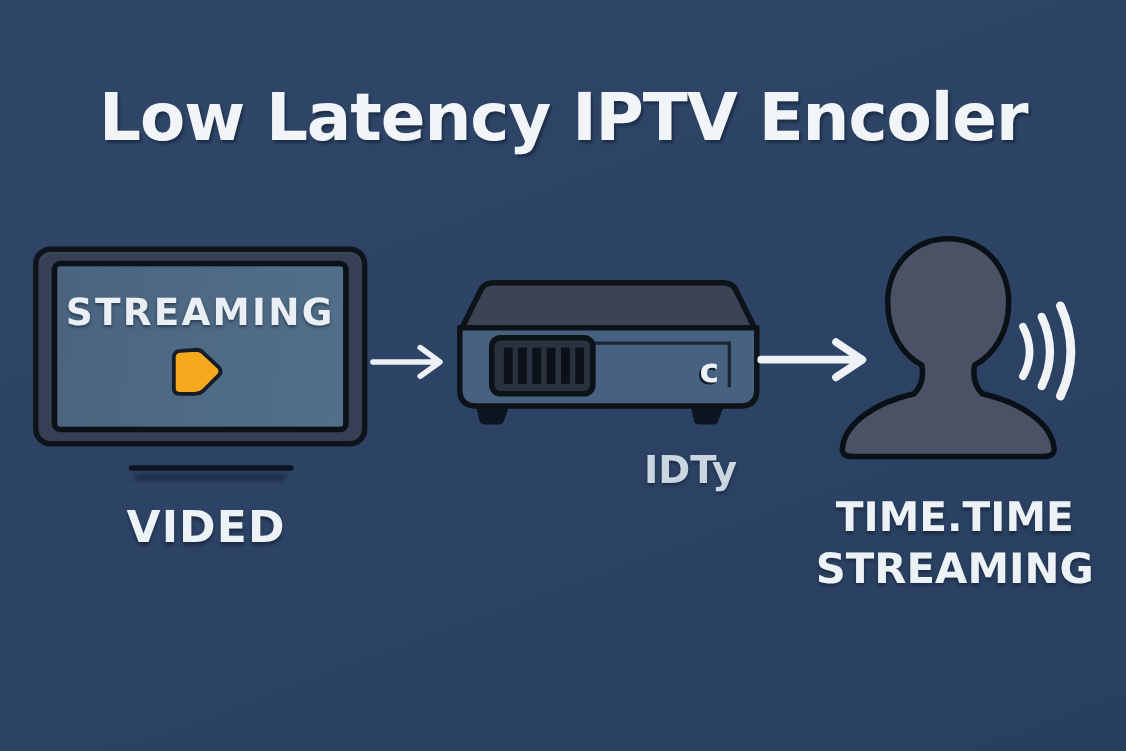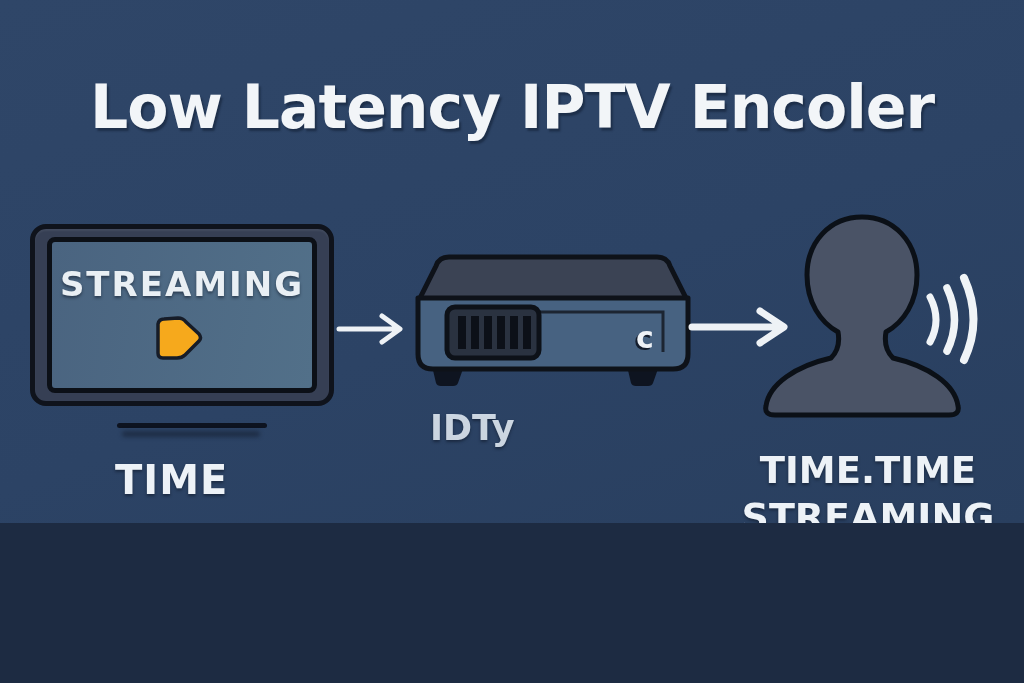--- a/index.html
+++ b/index.html
@@ -2,21 +2,21 @@
 <html style="--background: #2c4365; --text: #f2f5f8; --accent-orange: #f6a91c; --tv-frame: #363f54; --tv-screen: #4c6782; --device-body: #476281; --device-lid: #3b4354; --silhouette: #4a5366;"><head>
 <meta charset="utf-8">
 <style>
   :root{
     --background:#2c4365; --text:#f2f5f8; --accent-orange:#f6a91c;
     --tv-frame:#363f54; --tv-screen:#4c6782; --device-body:#476281;
     --device-lid:#3b4354; --silhouette:#4a5366; --outline:#0e1219;
   }
   html,body{margin:0;padding:0;background:#1d2b42;}
   .stage{
-    position:relative;width:1024px;height:523px;overflow:hidden;
+    position:relative;width:1024px;height:683px;overflow:hidden;
     background:linear-gradient(160deg,#2f4668 0%,var(--background) 55%,#293f5f 100%);
     font-family:"DejaVu Sans","Liberation Sans",sans-serif;
   }
   .abs{position:absolute;}
   .title{
     left:0;top:72px;width:1024px;text-align:center;
     font-size:60px;font-weight:bold;letter-spacing:-1px;color:var(--text);
     text-shadow:2px 3px 2px rgba(12,22,40,.45);
   }
   
@@ -35,21 +35,21 @@
     font-size:34px;font-weight:bold;letter-spacing:2px;color:#e9eff4;
     text-shadow:0 2px 3px rgba(10,18,32,.5);
   }
   .play-wrap{position:absolute;left:98px;top:72px;width:54px;height:48px;}
   .tv-stand-line{left:117px;top:423px;width:150px;height:5px;background:#0d1320;border-radius:3px;}
   .tv-stand-smudge{left:122px;top:431px;width:138px;height:6px;background:rgba(13,20,34,.45);border-radius:3px;filter:blur(2px);}
   
   .caption{font-weight:bold;color:#edf2f7;text-shadow:0 2px 3px rgba(10,18,32,.5);}
   .caption span{display:block;}
   .cap-source{left:115px;top:458px;width:220px;font-size:40px;line-height:44px;letter-spacing:1px;}
-  .cap-encoder{left:430px;top:406px;width:240px;text-align:left;}
+  .cap-encoder{left:430px;top:406px;width:240px;text-align:right;}
   .cap-encoder .l1{font-size:35px;line-height:44px;color:rgba(228,237,246,.88);}
   .cap-encoder .l2{font-size:40px;line-height:46px;}
   .cap-viewer{left:740px;top:448px;width:256px;text-align:center;}
   .cap-viewer .l1{font-size:37px;line-height:46px;}
   .cap-viewer .l2{font-size:38px;line-height:46px;}
   
   .encoder{left:413px;top:250px;width:280px;height:142px;}
   .encoder-logo{
     left:636px;top:320px;font-size:30px;font-weight:bold;color:#eef2f7;
     text-shadow:-2px 2px 0 rgba(12,18,30,.85);
@@ -72,21 +72,21 @@
         <svg width="54" height="48" viewBox="0 0 54 48">
           <path d="M8,10 Q9,5 14,5 L28,4 Q33,4 36,8 L49,20 Q52,24 49,27 L35,41 Q32,44 27,44 L13,44 Q8,44 8,39 Z" fill="#f6a91c" stroke="#161c28" stroke-width="3.5" stroke-linejoin="round"></path>
         </svg>
       </div>
     </div>
   </div>
   <div class="abs tv-stand-line"></div>
   <div class="abs tv-stand-smudge"></div>
 
   <div class="abs caption cap-source">
-    <span>TIME</span>
+    <span>VIDED</span>
   </div>
 
   <svg class="abs arrow1" width="72" height="42" viewBox="0 0 72 42">
     <path d="M3,21 H62 M46,8 L64,21 L46,34" fill="none" stroke="#eef2f6" stroke-width="5" stroke-linecap="round" stroke-linejoin="round"></path>
   </svg>
 
   <svg class="abs encoder" width="280" height="142" viewBox="0 0 280 142">
 
     <path d="M6,50 L23,16 Q26,7 36,7 L244,7 Q254,7 257,16 L274,50 Z" fill="#3b4354" stroke="#0e1219" stroke-width="5" stroke-linejoin="round"></path>
 

